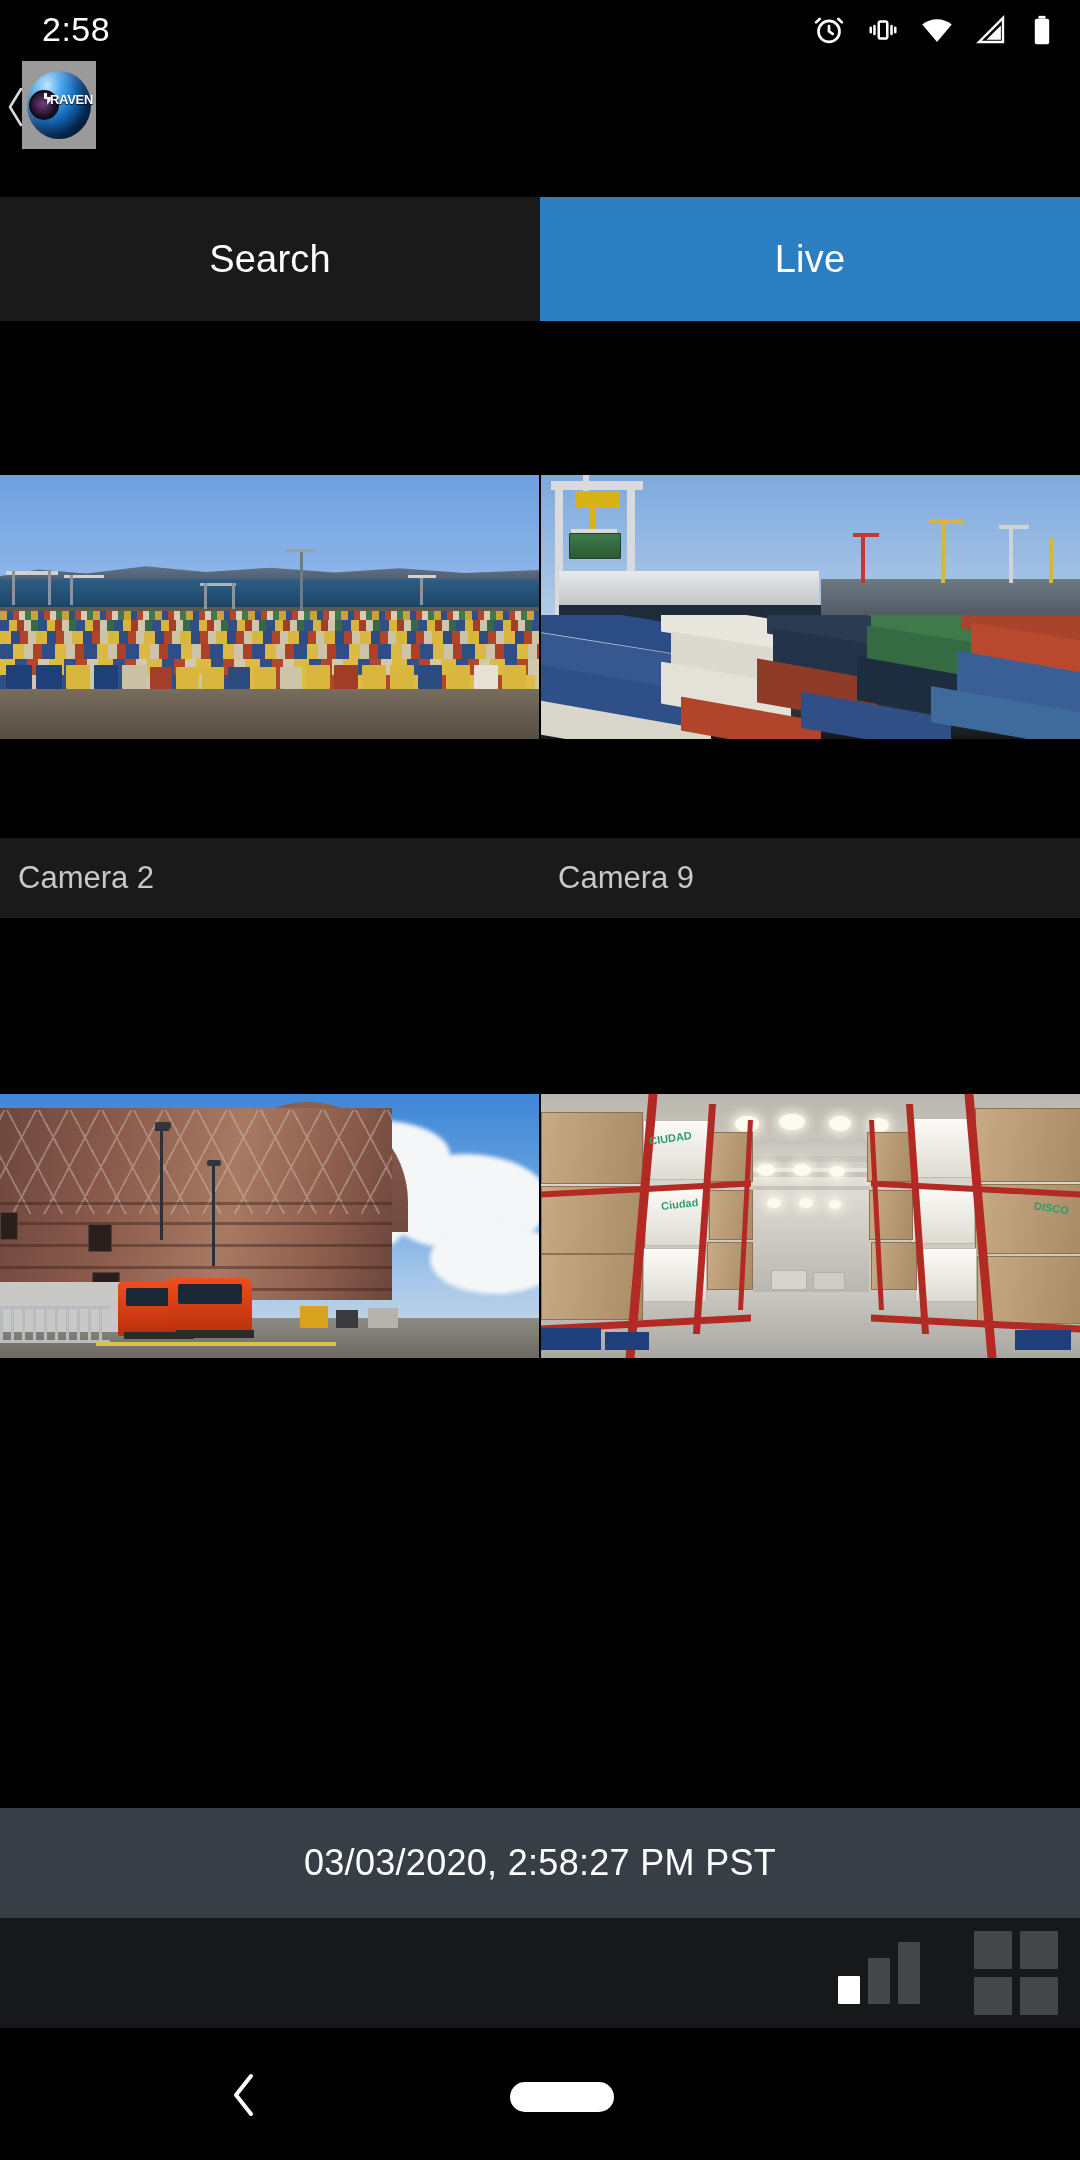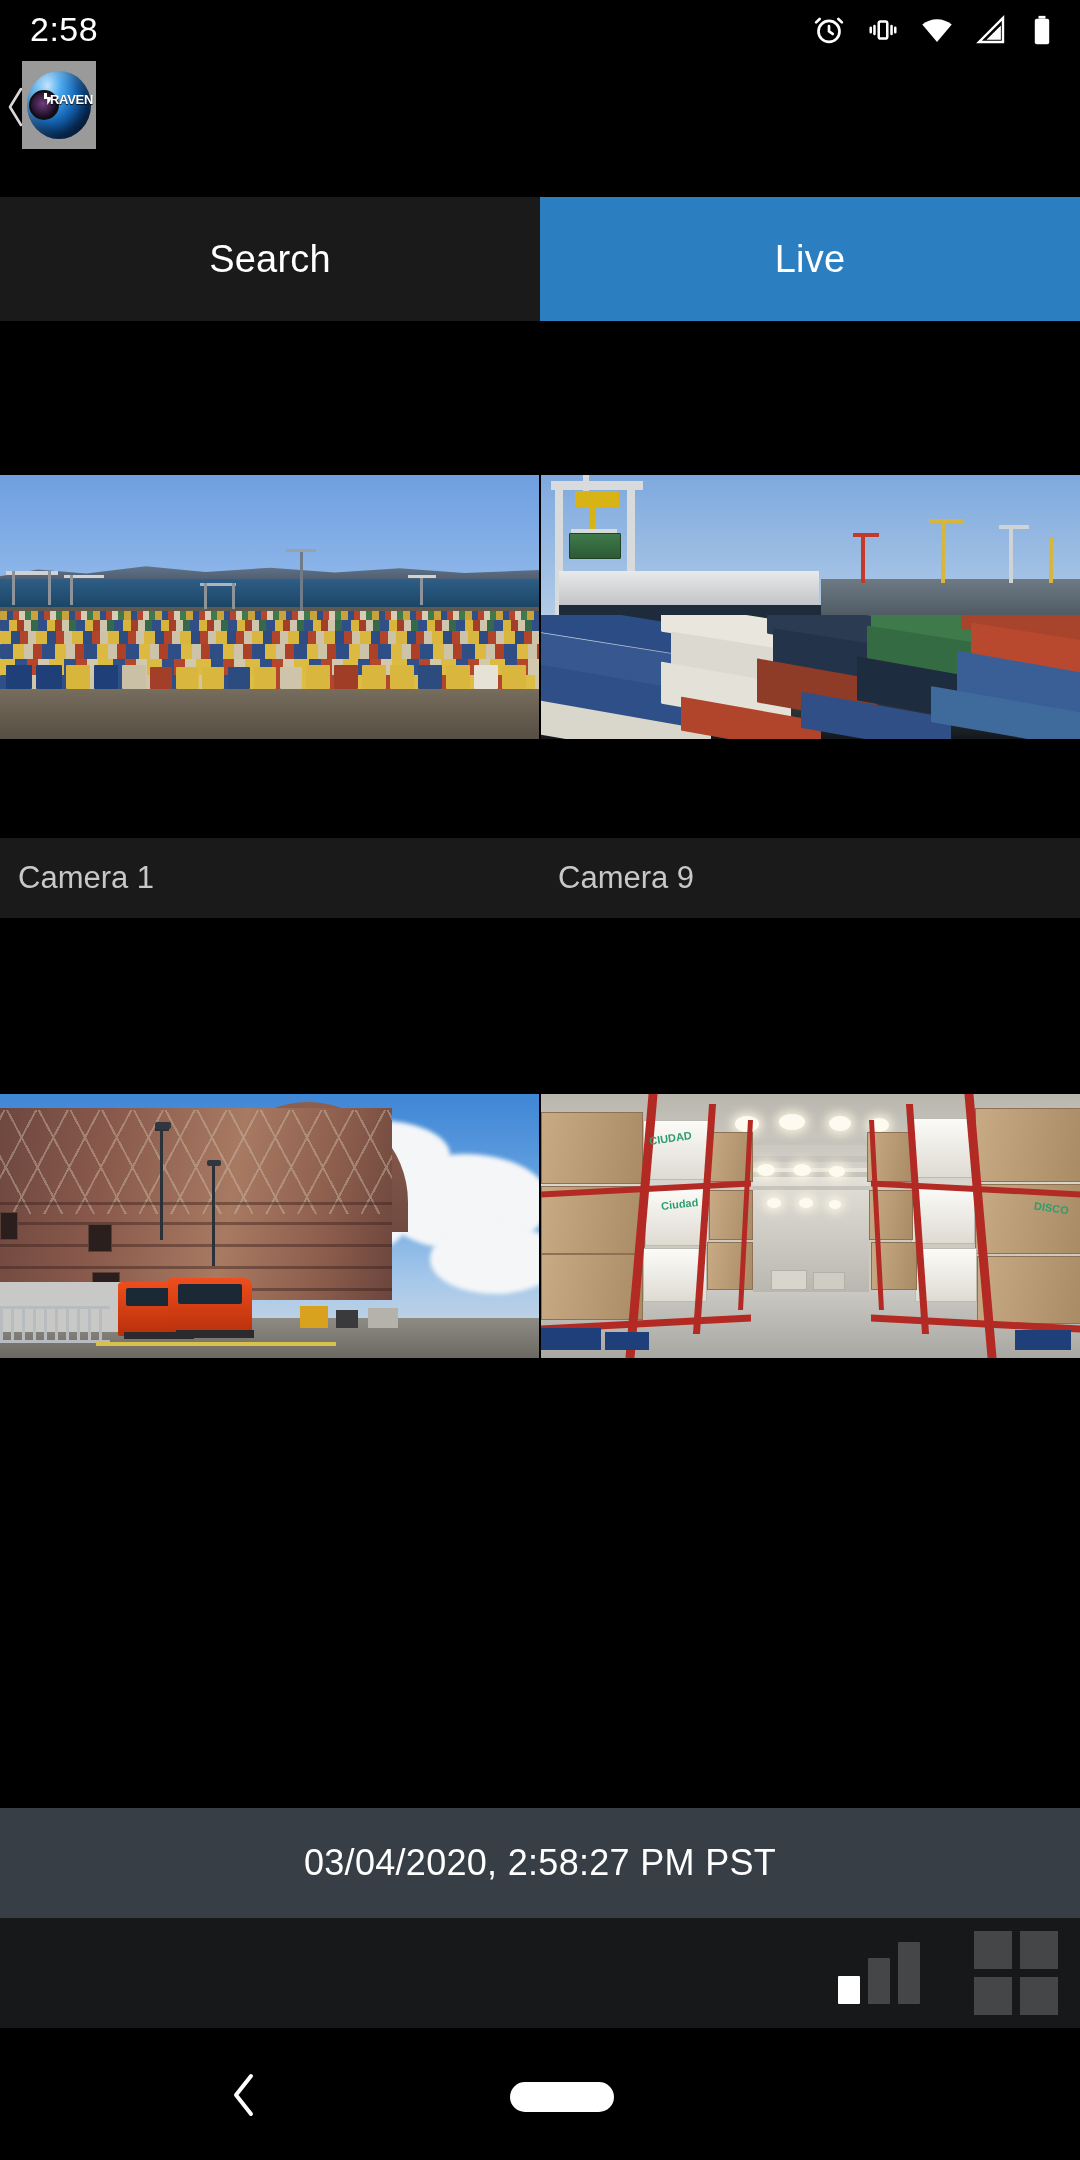--- a/index.html
+++ b/index.html
@@ -6,21 +6,21 @@
   body{
     width:1080px;height:2160px;overflow:hidden;
     font-family:"Liberation Sans","DejaVu Sans",sans-serif;
     -webkit-font-smoothing:antialiased;
   }
   .screen{position:relative;width:1080px;height:2160px;background:#000;}
 
   
   .statusbar{position:absolute;left:0;top:0;width:1080px;height:58px;background:#000;}
   .status-time{
-    position:absolute;left:30px;top:7px;
+    position:absolute;left:42px;top:7px;
     color:#fff;font-size:34px;letter-spacing:.5px;line-height:44px;
   }
   .status-icons{position:absolute;right:24px;top:10px;height:40px;display:flex;align-items:center;gap:21px;}
   .sic{display:block;}
 
   
   .logo-wrap{position:absolute;left:0px;top:60px;width:140px;height:92px;}
   .logo-chevron{position:absolute;left:4px;top:26px;width:24px;height:42px;}
   .logo-badge{
     position:absolute;left:22px;top:1px;width:74px;height:88px;
@@ -316,21 +316,21 @@
                 <div class="stack" style="left:140px;top:94px;width:140px;height:34px;background:#b0452c;transform:skewY(10deg);"></div>
                 <div class="stack" style="left:260px;top:90px;width:150px;height:36px;background:#2f4f86;transform:skewY(10deg);"></div>
                 <div class="stack" style="left:390px;top:86px;width:170px;height:36px;background:#3f6a9c;transform:skewY(10deg);"></div>
               </div>
             </div>
           </div>
         </div>
 
       </div>
       <div class="labels">
-        <div class="labelcell">Camera 1</div>
+        <div class="labelcell">Camera 2</div>
         <div class="labelcell">Camera 9</div>
       </div>
     </div>
 
     <div class="row">
       <div class="cells" style="height:570px;">
 
         <div class="cell" style="height:570px;">
           <div class="feed" style="top:176px;height:264px;">
             <div class="cam3">
@@ -449,21 +449,21 @@
               <div style="position:absolute;left:272px;top:178px;width:30px;height:16px;background:#cfccc3;border:1px solid #b3b0a8;"></div>
             </div>
           </div>
         </div>
 
       </div>
     </div>
 
   </div>
 
-  <div class="timestamp">03/04/2020, 2:58:27 PM PST</div>
+  <div class="timestamp">03/03/2020, 2:58:27 PM PST</div>
 
   <div class="toolbar">
     <div class="tb-icons">
 
       <div class="quality">
         <div class="qbar" style="left:0px;width:22px;height:28px;background:#ffffff;"></div>
         <div class="qbar" style="left:30px;width:22px;height:46px;background:#444648;"></div>
         <div class="qbar" style="left:60px;width:22px;height:62px;background:#444648;"></div>
       </div>
 

